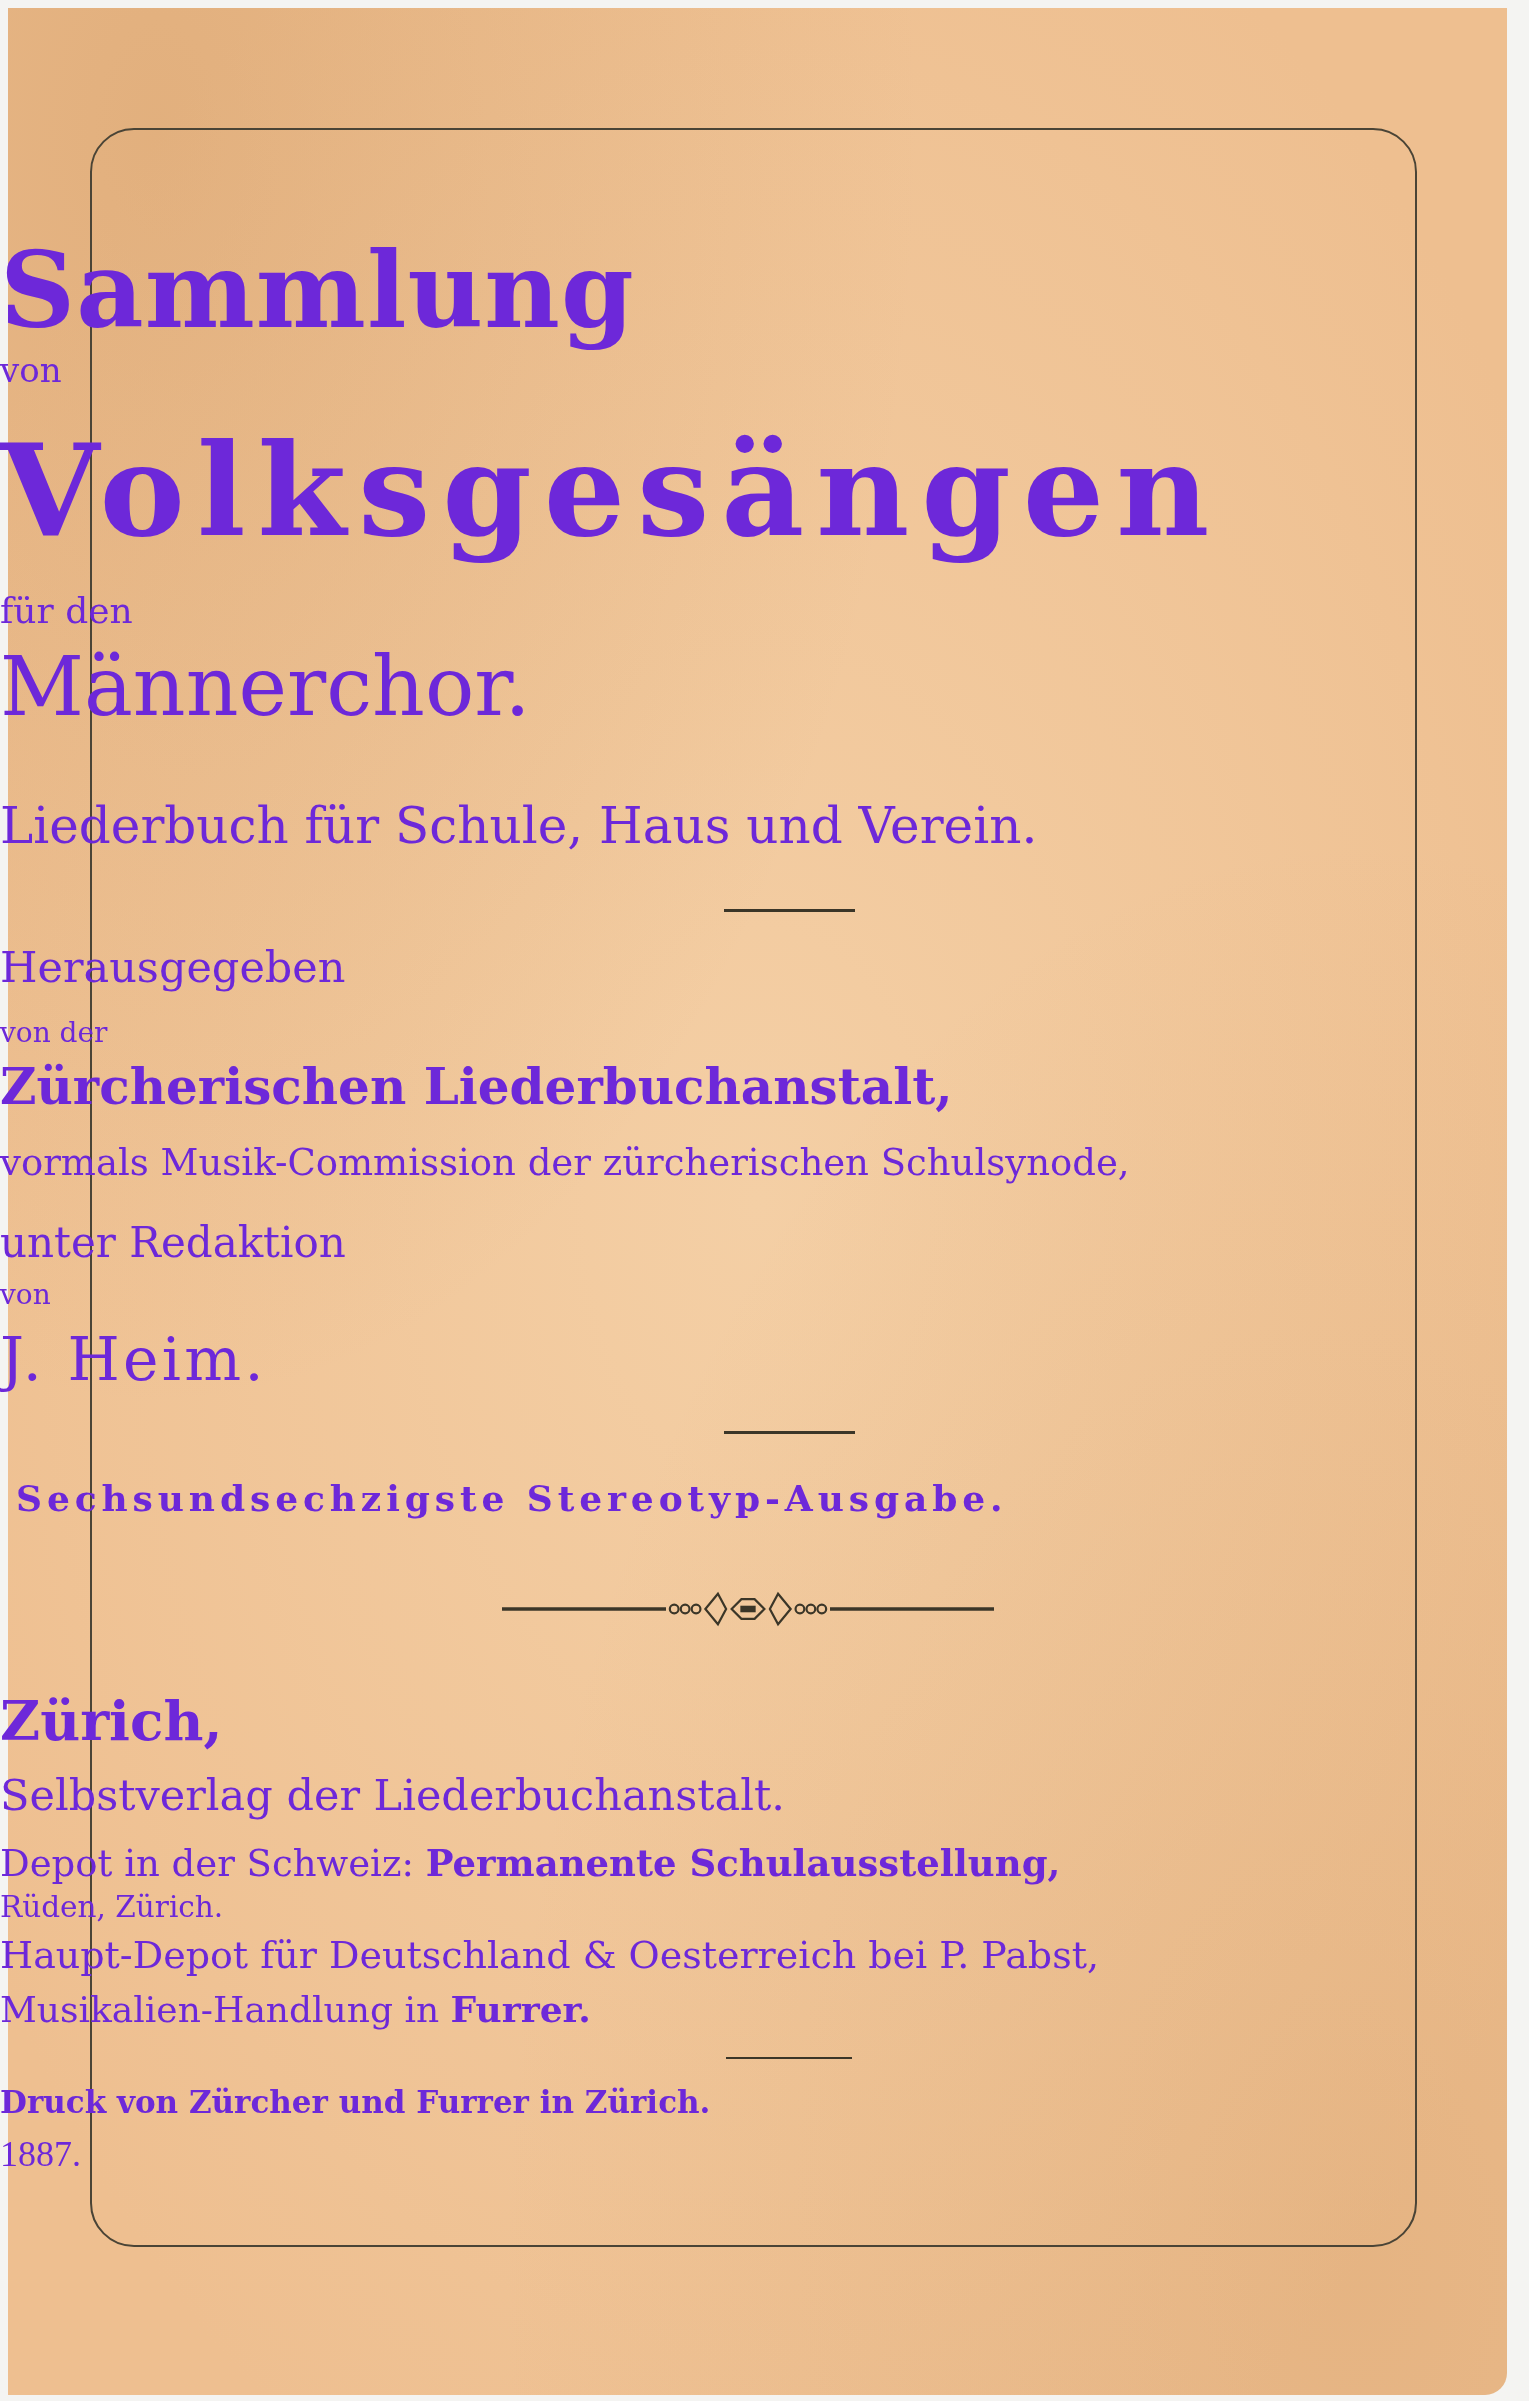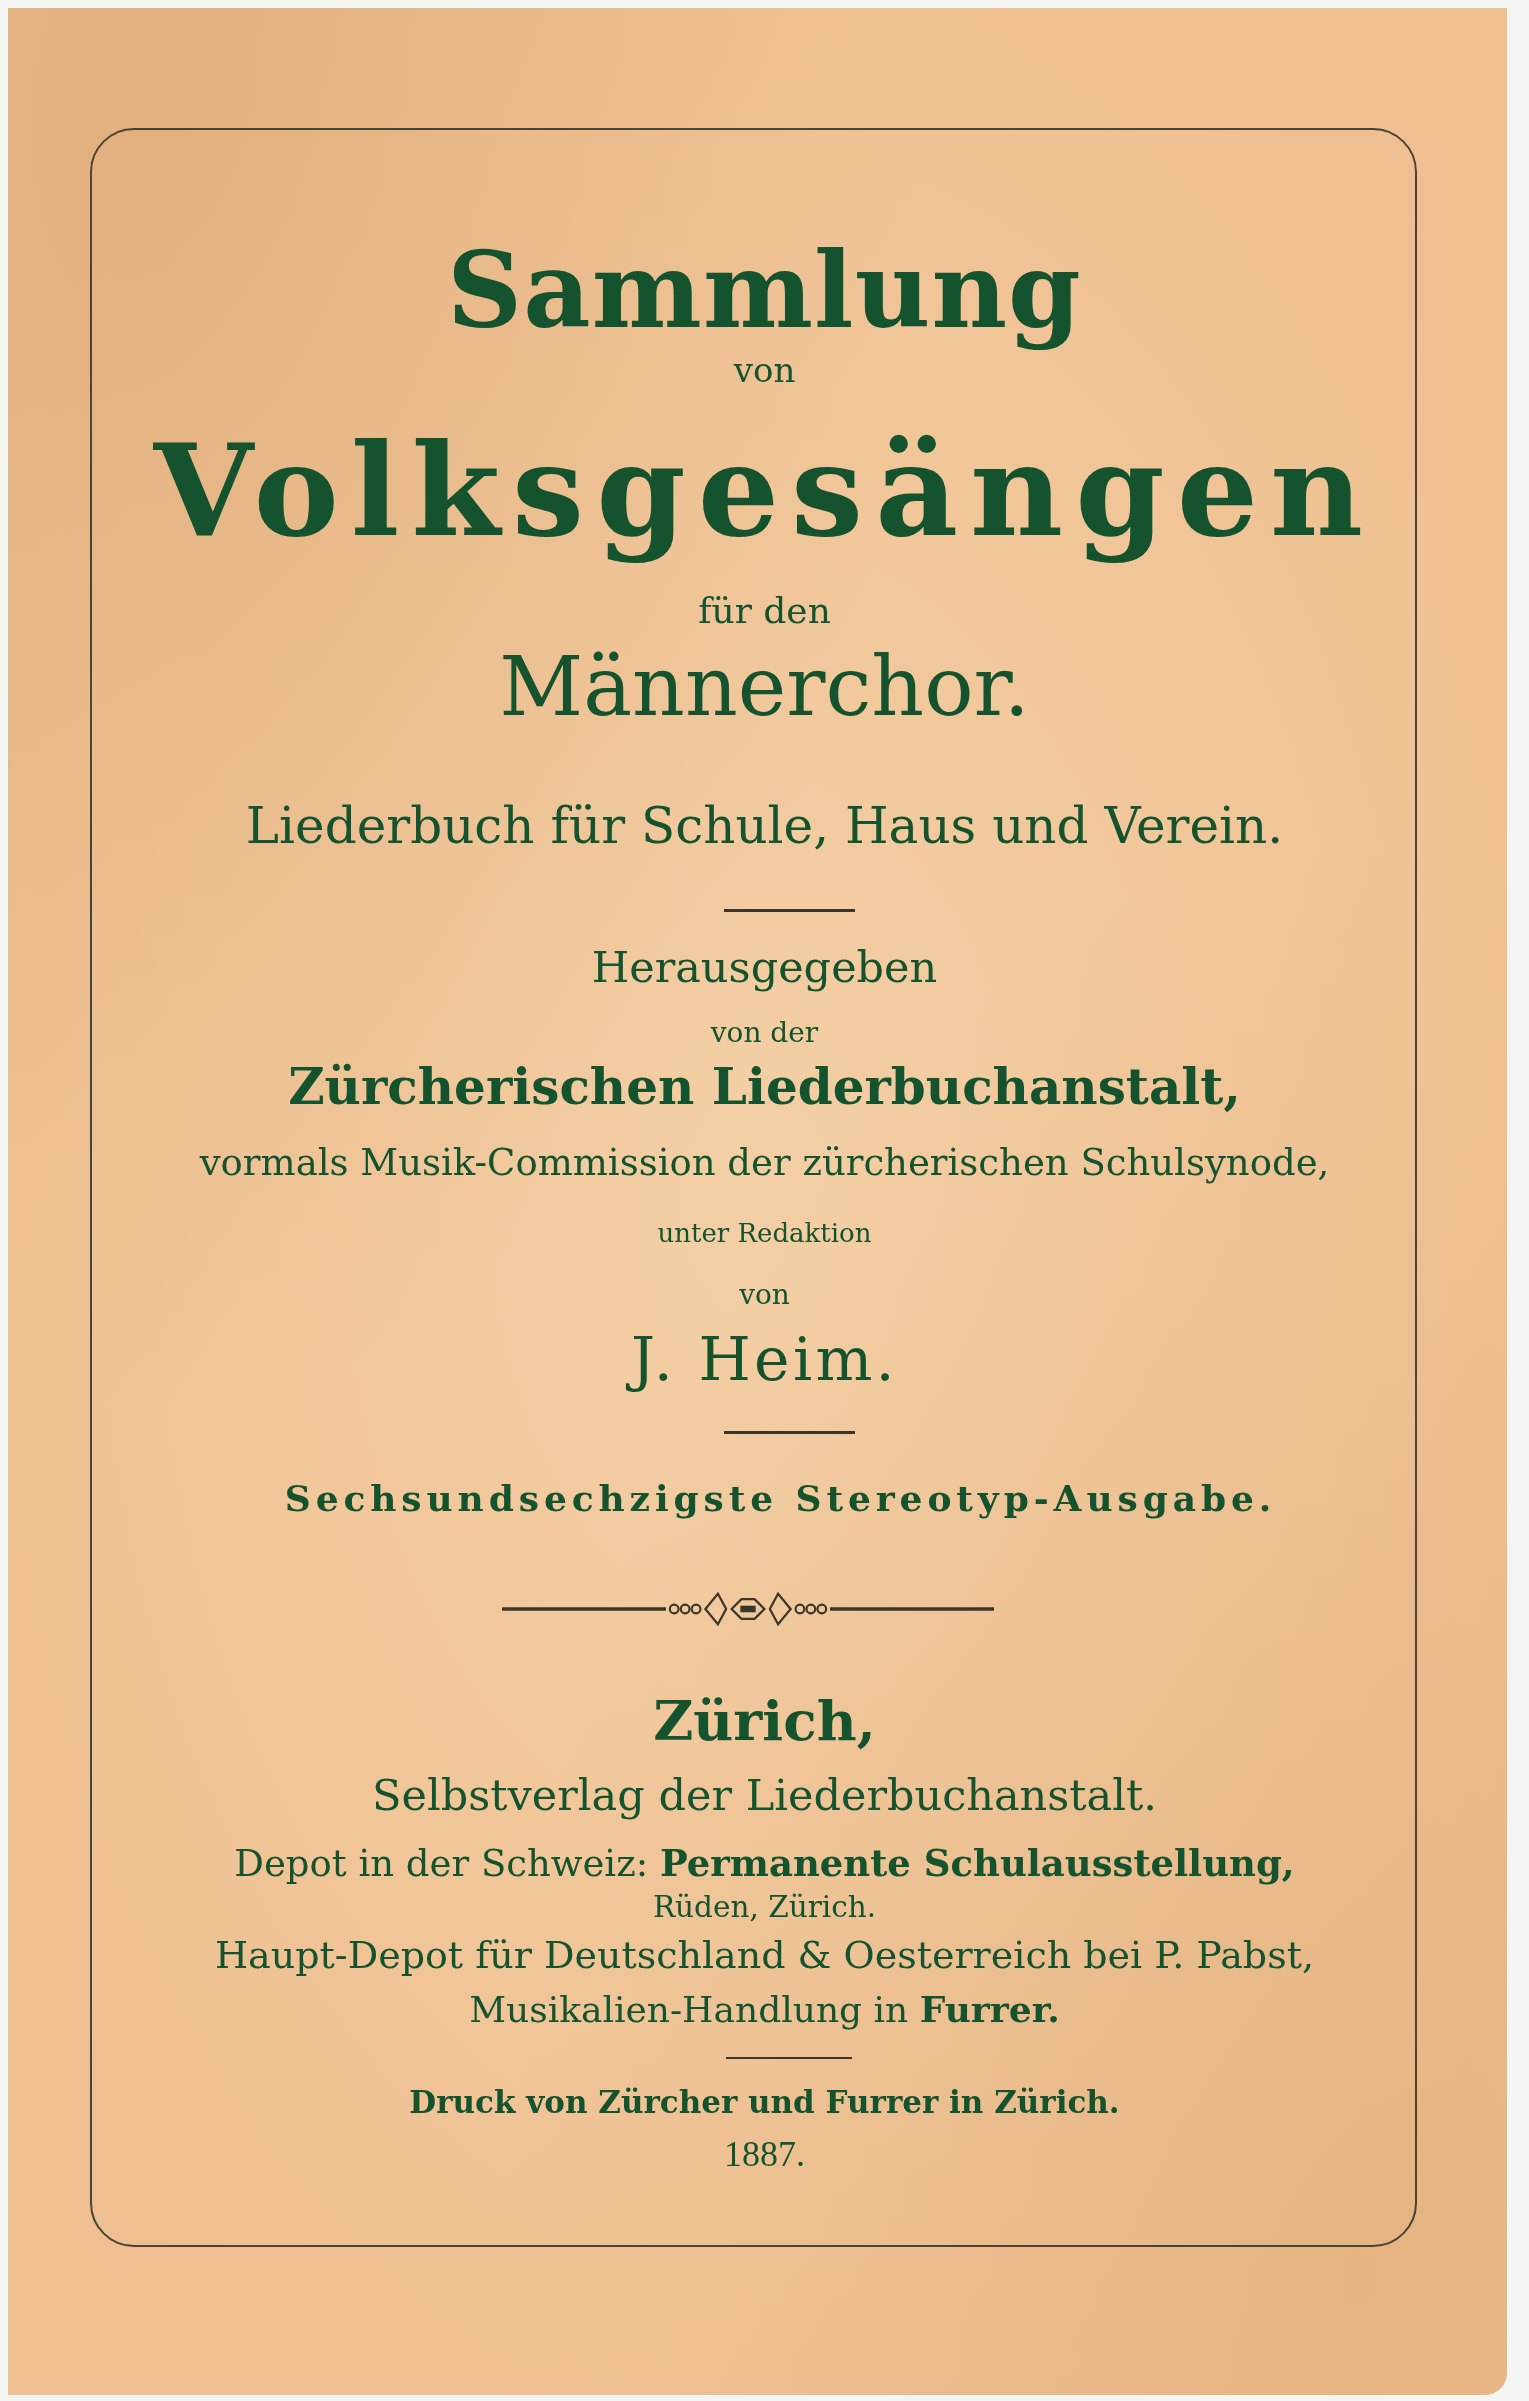--- a/index.html
+++ b/index.html
@@ -13,22 +13,22 @@
       radial-gradient(ellipse at 10% 5%, rgba(190,130,70,0.25), transparent 40%),
       radial-gradient(ellipse at 90% 95%, rgba(190,130,70,0.18), transparent 45%),
       radial-gradient(ellipse at 50% 50%, #f4cfa5, #eebf90 85%);
     border-bottom-right-radius: 22px;
   }
   .frame {
     position: absolute; left: 90px; top: 128px; width: 1327px; height: 2119px;
     border: 2.2px solid #4a4436; border-radius: 44px; box-sizing: border-box;
   }
   .line {
-    position: absolute; left: 0; width: 1529px; text-align: center;
-    color: #14532d; white-space: nowrap;
+    position: absolute; left: 0; width: 1529px; 
+    color: #6d28d9; white-space: nowrap;
     font-family: "DejaVu Serif", serif;
   }
   .fraktur { font-family: "DejaVu Serif", serif; font-weight: bold; }
   .rule {
     position: absolute; height: 2.7px; background: #3b3628;
   }
   .ornament { position: absolute; left: 502px; top: 1587px; width: 492px; height: 44px; }
 </style>
 </head>
 <body>
@@ -42,21 +42,21 @@
 <div class="line" style="top:590px;font-size:36px;">für den</div>
 <div class="line fraktur" style="top:639px;font-size:82px;font-weight:400;">Männerchor.</div>
 <div class="line" style="top:797px;font-size:50px;">Liederbuch für Schule, Haus und Verein.</div>
 
 <div class="rule" style="left:724px;top:909px;width:131px;"></div>
 
 <div class="line" style="top:942px;font-size:43px;">Herausgegeben</div>
 <div class="line" style="top:1016px;font-size:28px;">von der</div>
 <div class="line fraktur" style="top:1057px;font-size:50px;font-weight:900;">Zürcherischen Liederbuchanstalt,</div>
 <div class="line" style="top:1141px;font-size:37px;">vormals Musik-Commission der zürcherischen Schulsynode,</div>
-<div class="line" style="top:1218px;font-size:26px;">unter Redaktion</div>
+<div class="line" style="top:1218px;font-size:42px;">unter Redaktion</div>
 <div class="line" style="top:1278px;font-size:28px;">von</div>
 <div class="line fraktur" style="top:1324px;font-size:60px;font-weight:400;letter-spacing:3.3px;">J. Heim.</div>
 
 <div class="rule" style="left:724px;top:1431px;width:131px;"></div>
 
 <div class="line fraktur" style="top:1477px;font-size:36px;letter-spacing:4.9px;padding-left:16px;">Sechsundsechzigste Stereotyp-Ausgabe.</div>
 
 <svg class="ornament" viewBox="0 0 900 80">
   <line x1="0" y1="40" x2="300" y2="40" stroke="#3b3628" stroke-width="6"></line>
   <line x1="600" y1="40" x2="900" y2="40" stroke="#3b3628" stroke-width="6"></line>

